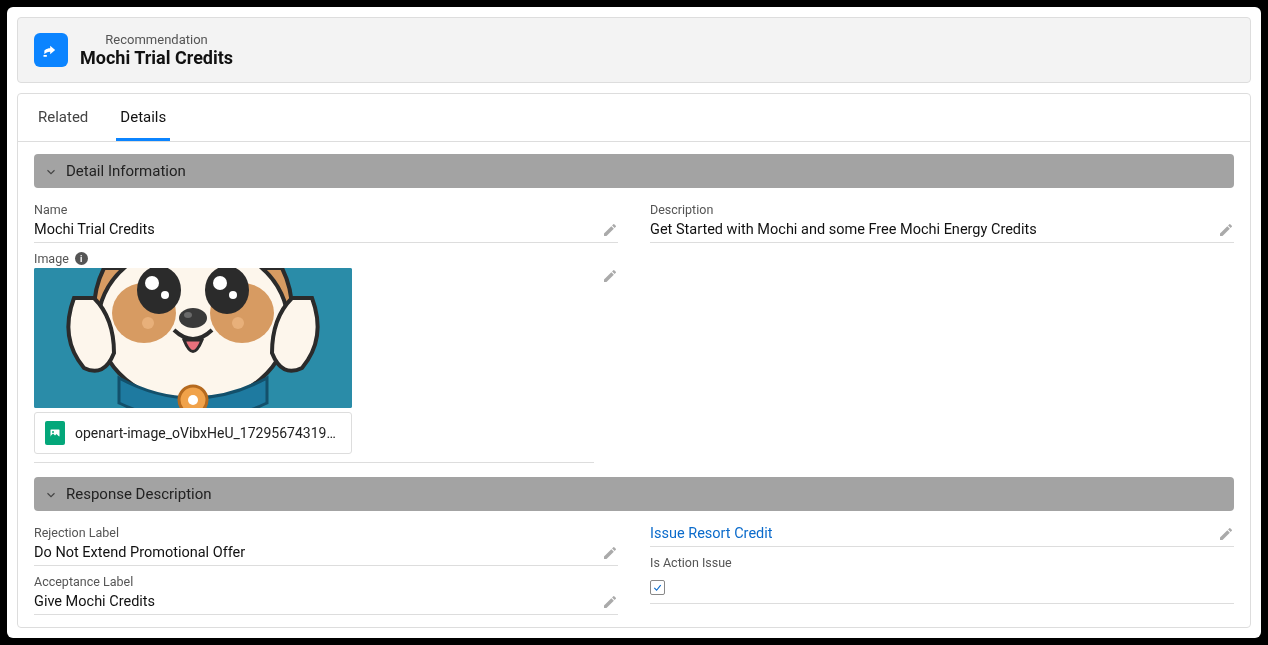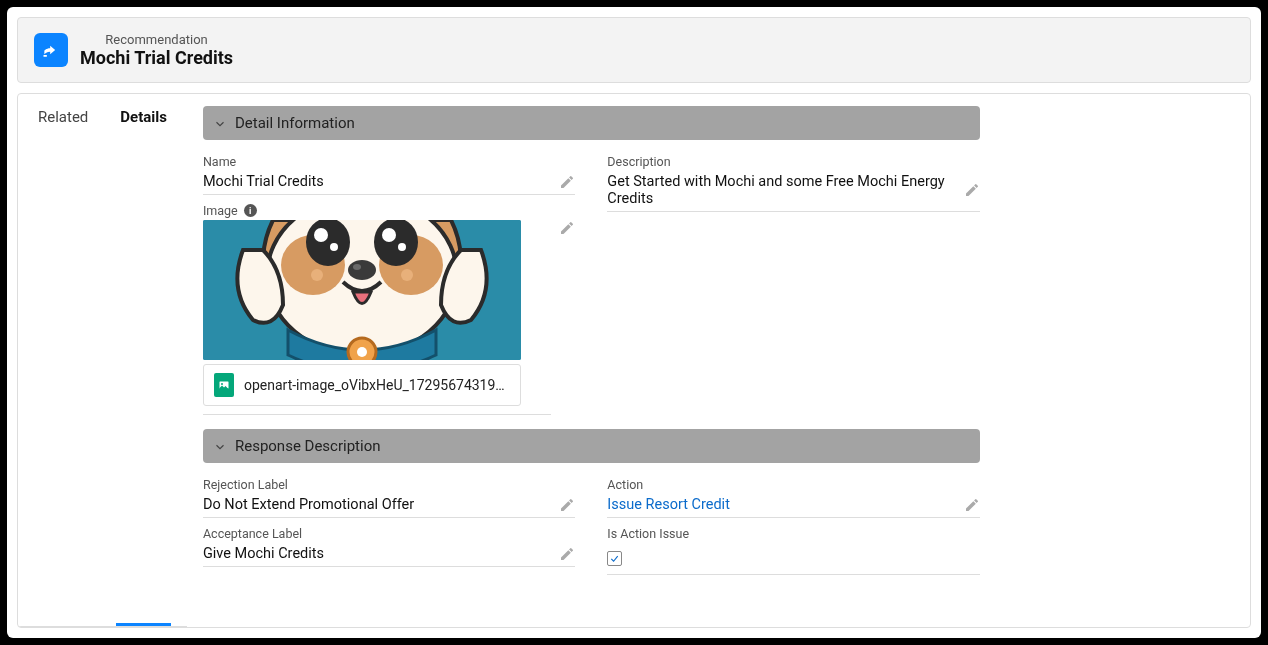--- a/index.html
+++ b/index.html
@@ -46,37 +46,38 @@
   .header-title { font-size: 18px; font-weight: 700; color: #111; }
 
   .body-card {
     margin: 10px;
     border: 1px solid #ddd;
     border-radius: 4px;
     background: #fff;
     flex: 1;
     overflow: hidden;
     display: flex;
+    flex-direction: column;
   }
   .tabs {
     display: flex;
     border-bottom: 1px solid #ddd;
     padding: 0 16px;
     gap: 24px;
   }
   .tab {
     padding: 14px 4px 12px 4px;
     font-size: 15px;
     color: #444;
     cursor: pointer;
     border-bottom: 3px solid transparent;
     font-weight: 400;
   }
   .tab.active {
-    font-weight: 700;
+    font-weight: 400;
     color: #111;
     border-bottom-color: #0b84ff;
   }
 
   .sections { padding: 12px 16px; }
 
   .section-header {
     background: #a3a3a3;
     border-radius: 4px;
     padding: 8px 10px;
@@ -347,21 +348,20 @@
                 <span class="pencil">
                   <svg viewBox="0 0 24 24">
                       <path d="M3 17.25V21h3.75l11-11-3.75-3.75-11 11zM20.7 7.04a1 1 0 0 0 0-1.41l-2.34-2.34a1 1 0 0 0-1.41 0l-1.83 1.83 3.75 3.75 1.83-1.83z"></path>
                     </svg>
                 </span>
               </div>
             </div>
           </div>
           <div class="col">
             <div class="field">
-              <div class="field-label">Action</div>
               <div class="field-value-row">
                 <span class="field-value link">Issue Resort Credit</span>
                 <span class="pencil">
                   <svg viewBox="0 0 24 24">
                       <path d="M3 17.25V21h3.75l11-11-3.75-3.75-11 11zM20.7 7.04a1 1 0 0 0 0-1.41l-2.34-2.34a1 1 0 0 0-1.41 0l-1.83 1.83 3.75 3.75 1.83-1.83z"></path>
                     </svg>
                 </span>
               </div>
             </div>
             <div class="field">

